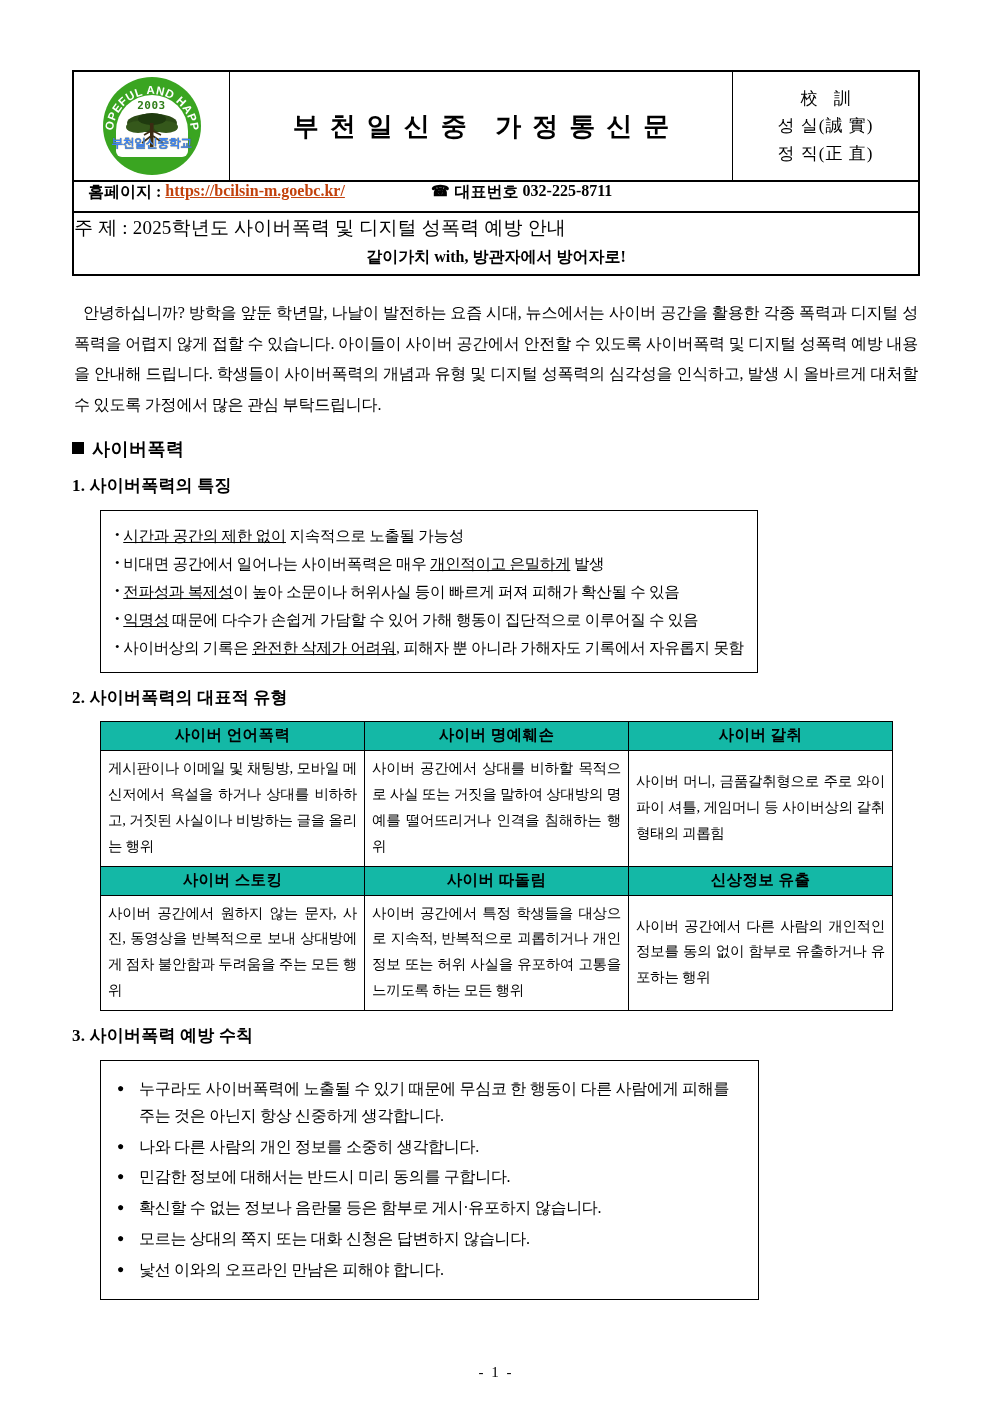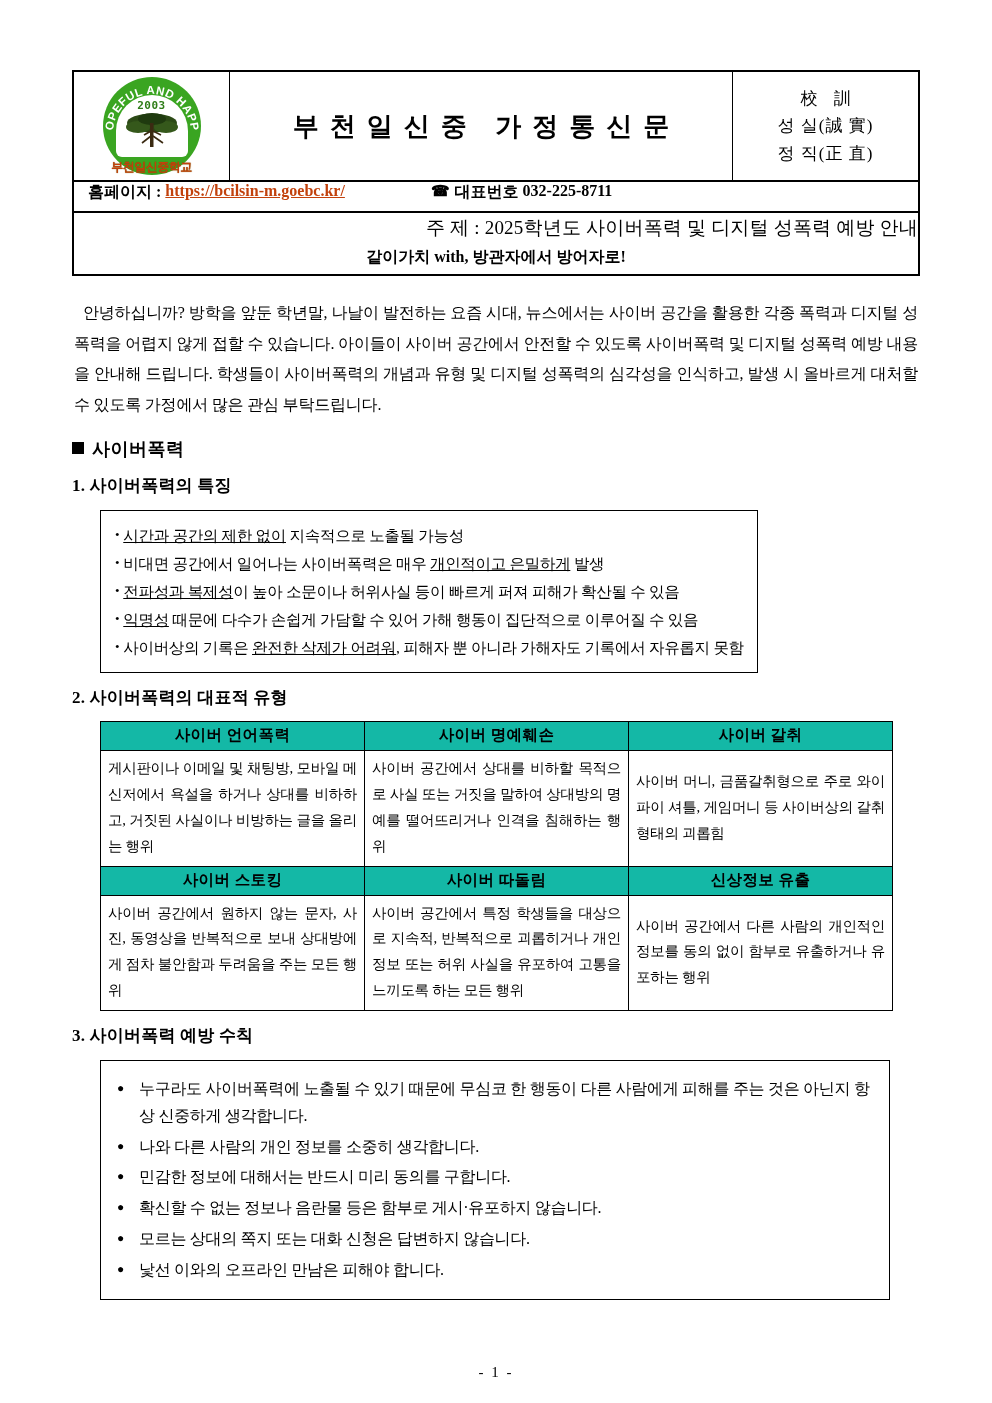--- a/index.html
+++ b/index.html
@@ -78,25 +78,25 @@
     fill: #ffffff;
     letter-spacing: 0.6px;
   }
   .logo-tree {
     position: absolute;
     left: 22px; top: 33px;
     width: 54px; height: 38px;
   }
   .logo-school {
     position: absolute;
-    left: 0; right: 0; bottom: 2px;
+    left: 0; right: 0; bottom: 26px;
     text-align: center;
     font-size: 12px;
     font-weight: bold;
-    color: #c2410c;
+    color: #3b82f6;
     letter-spacing: -0.5px;
     line-height: 1;
     text-shadow: 0 0 1px #6a5c00;
   }
 
   .paper-title {
     font-size: 26px;
     font-weight: bold;
     letter-spacing: 11px;
     text-indent: 11px;
@@ -129,21 +129,21 @@
   .homepage-link {
     color: #c2410c;
     text-decoration: underline;
     font-family: "Liberation Serif", serif;
     font-weight: bold;
   }
   .contact-gap { width: 86px; }
   .tel-icon { font-size: 15px; margin-right: 5px; }
 
   .row-subject {
-    text-align: right;
+    text-align: left;
     font-size: 19px;
     height: 29px;
     line-height: 29px;
     letter-spacing: 0.2px;
   }
   .row-slogan {
     text-align: center;
     font-size: 16px;
     font-weight: bold;
     height: 32px;
@@ -194,21 +194,21 @@
     line-height: 1.62;
     margin: 3px 0;
     letter-spacing: -0.3px;
     white-space: nowrap;
   }
   .feature-box .dot { margin-right: 4px; font-size: 13px; vertical-align: 2px; }
   .u { text-decoration: underline; }
 
   .rules-box {
     margin: 13px 0 0 28px;
-    width: 790px;
+    width: 659px;
     border: 1.5px solid #000;
     box-sizing: border-box;
     padding: 11px 12px 11px 16px;
   }
   .rules-box .li {
     font-size: 16px;
     line-height: 1.68;
     margin: 4px 0;
     letter-spacing: -0.3px;
     padding-left: 22px;

